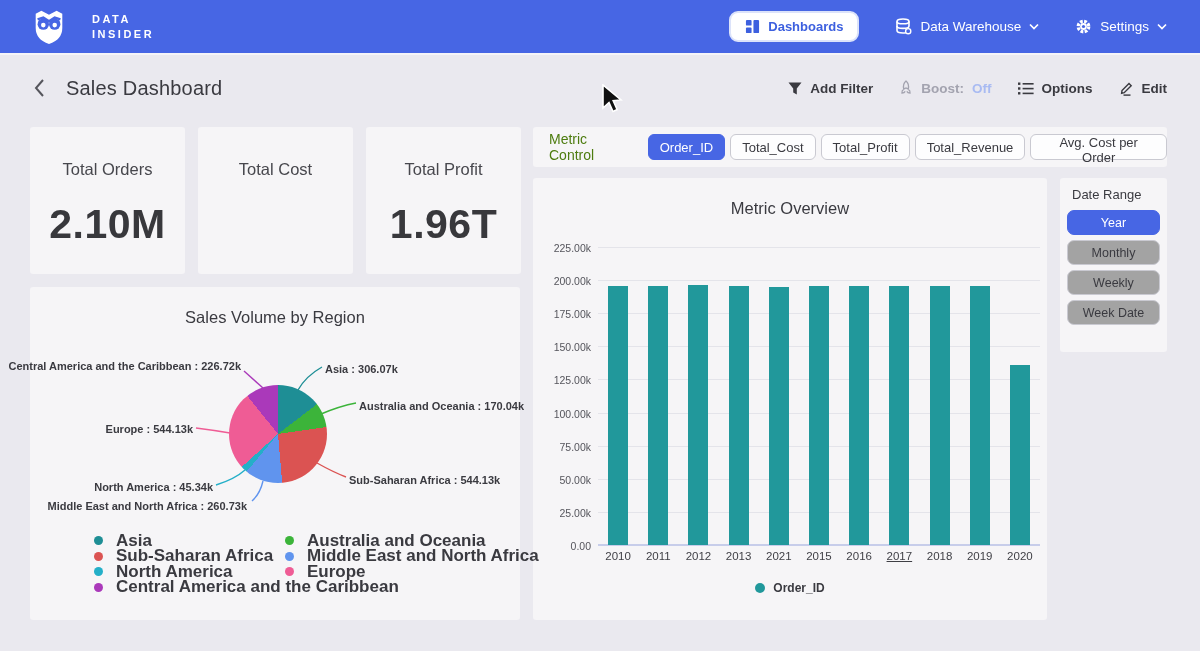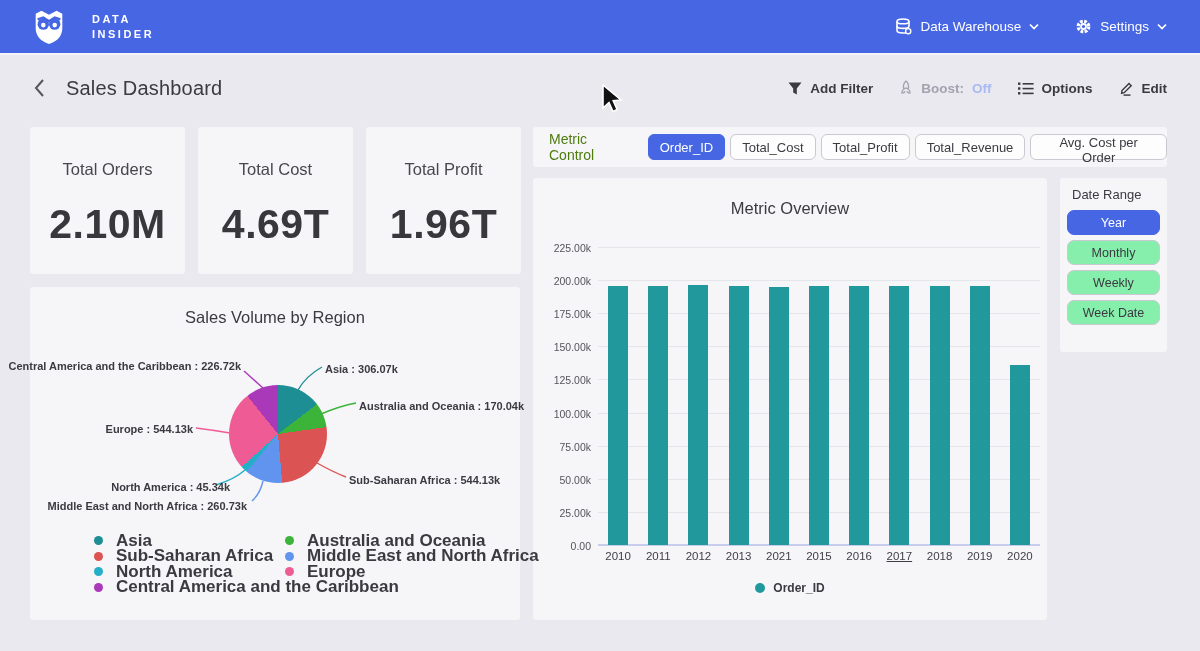--- a/index.html
+++ b/index.html
@@ -57,21 +57,21 @@
   .bar { position:absolute; bottom:0; width:20px; cursor:pointer; }
   .xtick { position:absolute; top:372px; text-align:center; font-size:11.5px; color:#3F3F45; }
   .bar-legend { position:absolute; top:403px; width:100%; display:flex; justify-content:center;
                 align-items:center; gap:8px; font-size:12px; font-weight:bold; color:#3A3A40; }
   .dot { border-radius:50%; display:inline-block; }
 
   
   .date-card { left:1060px; top:178px; width:107px; height:174px; padding:9px 7px 0 7px; }
   .date-label { font-size:13px; font-weight:500; color:#3A3A40; margin:0 0 8px 5px; }
   .date-btn { display:block; width:93px; height:25px; border-radius:7px; border:1px solid #C9C9D1;
-              background:#86efac; color:#3A3A40; font-size:12.5px; margin-bottom:5px; cursor:pointer;
+              background:#a3a3a3; color:#3A3A40; font-size:12.5px; margin-bottom:5px; cursor:pointer;
               font-family:inherit; }
   .date-btn.selected { background:#4766E4; border-color:#4766E4; color:#fff; }
 
   
   .pie-card { left:30px; top:287px; width:490px; height:333px; }
   .pie-circle { position:absolute; left:199px; top:98px; width:98px; height:98px; border-radius:50%; cursor:pointer; }
   .pie-label { position:absolute; font-size:11px; font-weight:bold; color:#3A3A40; white-space:nowrap; }
   .pie-lines { position:absolute; inset:0; pointer-events:none; }
   .pie-legend-col { position:absolute; top:246px; }
   .pie-legend-item { display:flex; align-items:center; gap:13px; height:15.5px; font-size:17px;
@@ -94,20 +94,28 @@
         <circle cx="14" cy="18" r="2.4" fill="#FFFFFF"></circle>
         <circle cx="26" cy="18" r="2.4" fill="#FFFFFF"></circle>
         <path d="M8 12 L14 10 L20 14 L26 10 L32 12" stroke="#4766E4" stroke-width="2.6" fill="none"></path>
       </svg>
       <div class="brand-text">
         <div>DATA</div>
         <div>INSIDER</div>
       </div>
     </div>
     <nav class="nav-right">
+      <button class="nav-pill">
+        <svg width="15" height="15" viewBox="0 0 16 16">
+          <rect x="1" y="1" width="6" height="6" rx="1" fill="#3D60DF"></rect>
+          <rect x="9" y="1" width="6" height="14" rx="1" fill="#3D60DF"></rect>
+          <rect x="1" y="9" width="6" height="6" rx="1" fill="#3D60DF"></rect>
+        </svg>
+        <span>Dashboards</span>
+      </button>
       <div class="nav-item">
         <svg width="17" height="17" viewBox="0 0 17 17">
           <ellipse cx="8" cy="3.4" rx="6" ry="2.4" fill="none" stroke="#fff" stroke-width="1.6"></ellipse>
           <path d="M2 3.4 v4.6 c0 1.3 2.7 2.4 6 2.4 s6 -1.1 6 -2.4 V3.4" fill="none" stroke="#fff" stroke-width="1.6"></path>
           <path d="M2 8 v4.6 c0 1.3 2.7 2.4 6 2.4 1 0 2-.1 2.8-.3" fill="none" stroke="#fff" stroke-width="1.6"></path>
           <circle cx="13.2" cy="13.2" r="2.6" fill="#4766E4" stroke="#fff" stroke-width="1.4"></circle>
         </svg>
         <span>Data Warehouse</span>
         <svg width="10" height="7" viewBox="0 0 10 7">
           <polyline points="1,1.5 5,5.5 9,1.5" fill="none" stroke="#fff" stroke-width="1.7"></polyline>
@@ -171,21 +179,20 @@
     </div>
   </div>
 
   <div id="kpi-row">
       <div class="card kpi-card" style="left: 30px; text-align: center;">
         <div class="kpi-label">Total Orders</div>
         <div class="kpi-value">2.10M</div>
       </div>
       <div class="card kpi-card" style="left: 198px;">
         <div class="kpi-label">Total Cost</div>
-        <div class="kpi-value">4.69T</div>
       </div>
       <div class="card kpi-card" style="left: 366px;">
         <div class="kpi-label">Total Profit</div>
         <div class="kpi-value">1.96T</div>
       </div>
     </div>
 
   <div class="card metric-strip">
     <span class="metric-strip-label">Metric Control</span>
     <span id="metric-buttons" style="display:flex;gap:5px;">
@@ -274,21 +281,21 @@
         <path d="M215,183 Q205,192 186,198" fill="none" stroke="#24AFC8" stroke-width="1.4"></path>
         <path d="M200,146 Q182,143 166,141" fill="none" stroke="#EF5C95" stroke-width="1.4"></path>
         <path d="M233,101 Q224,93 214,84" fill="none" stroke="#AA39BA" stroke-width="1.4"></path>
       </svg>
     <div class="pie-circle" id="pie-circle" style="background: conic-gradient(rgb(30, 142, 149) 0deg, rgb(30, 142, 149) 52.54deg, rgb(60, 180, 58) 52.54deg, rgb(60, 180, 58) 81.73deg, rgb(219, 83, 82) 81.73deg, rgb(219, 83, 82) 175.14deg, rgb(96, 148, 238) 175.14deg, rgb(96, 148, 238) 219.89deg, rgb(36, 175, 200) 219.89deg, rgb(36, 175, 200) 227.68deg, rgb(239, 92, 149) 227.68deg, rgb(239, 92, 149) 321.08deg, rgb(170, 57, 186) 321.08deg, rgb(170, 57, 186) 360deg);"></div>
     <div id="pie-labels">
         <div class="pie-label" style="left: 295px; top: 76px;">Asia : 306.07k</div>
         <div class="pie-label" style="left: 329px; top: 113px;">Australia and Oceania : 170.04k</div>
         <div class="pie-label" style="left: 319px; top: 187px;">Sub-Saharan Africa : 544.13k</div>
         <div class="pie-label" style="right: 273px; top: 213px;">Middle East and North Africa : 260.73k</div>
-        <div class="pie-label" style="right: 290px; top: 194px;">North America : 45.34k</div>
+        <div class="pie-label" style="right: 307px; top: 194px;">North America : 45.34k</div>
         <div class="pie-label" style="right: 327px; top: 136px;">Europe : 544.13k</div>
         <div class="pie-label" style="right: 279px; top: 73px;">Central America and the Caribbean : 226.72k</div>
       </div>
     <div id="pie-legend">
         <div class="pie-legend-col" style="left: 64px;">
           <div class="pie-legend-item">
             <span class="dot" style="width: 9px; height: 9px; background: rgb(30, 142, 149);"></span>
             <span>Asia</span>
           </div>
           <div class="pie-legend-item">

